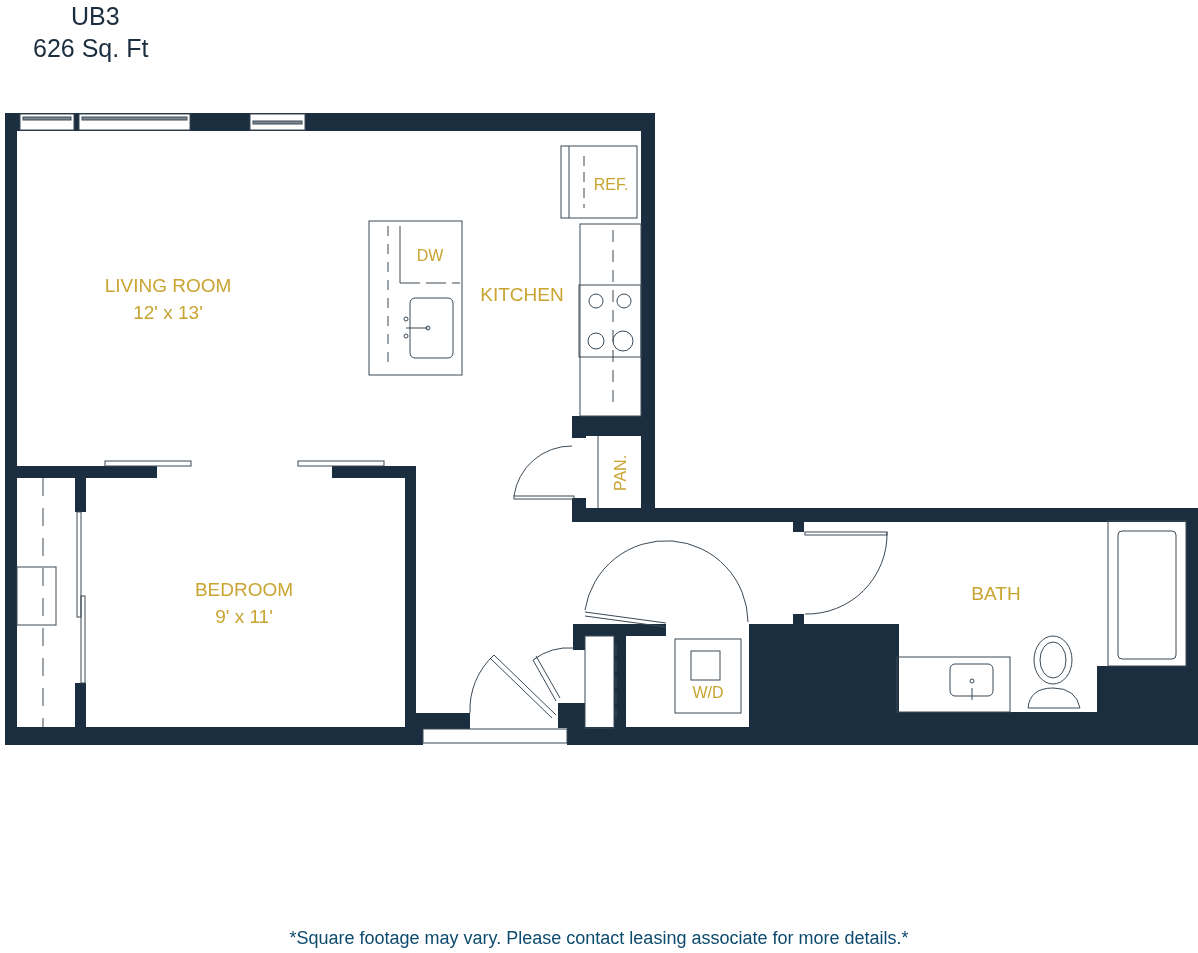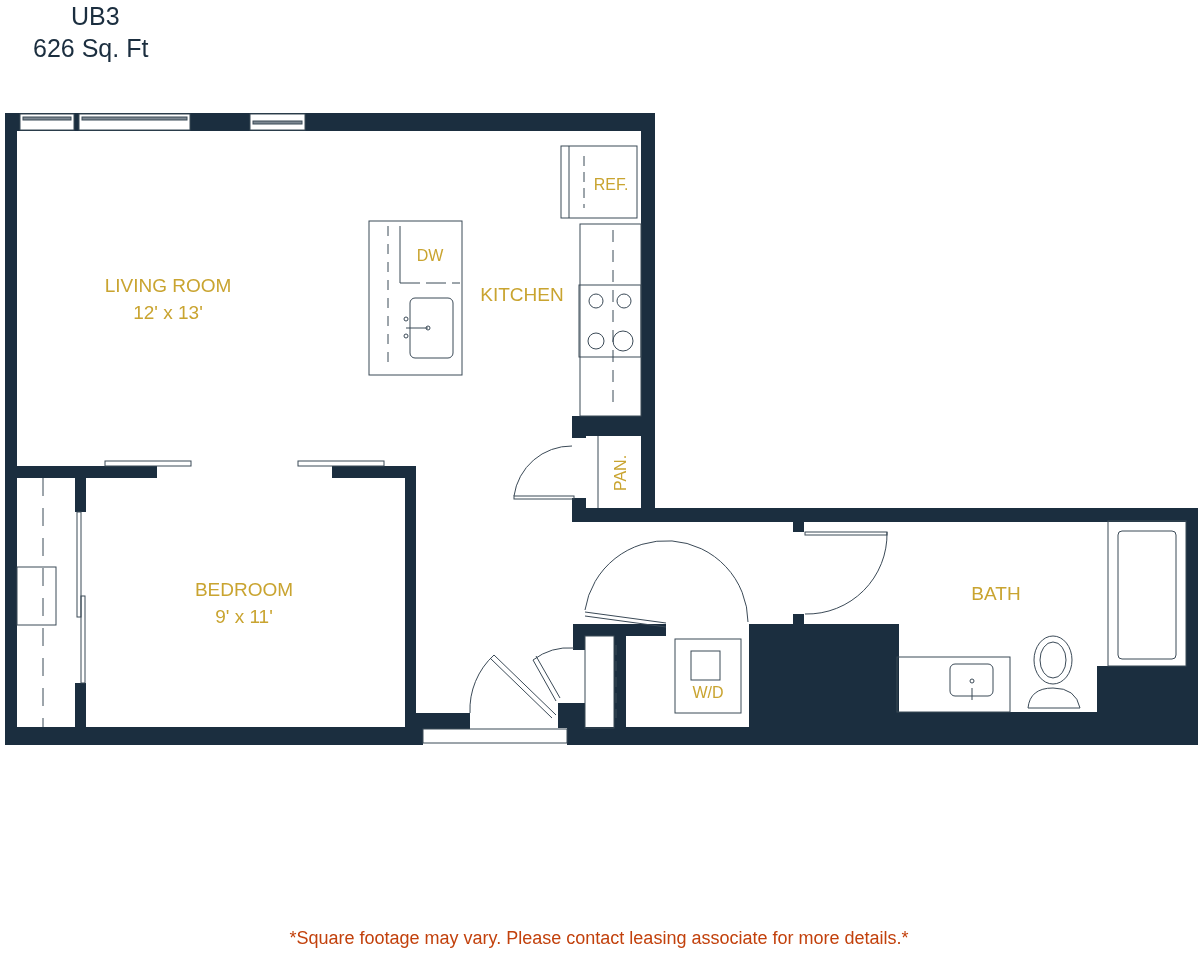--- a/index.html
+++ b/index.html
@@ -3,21 +3,21 @@
 <meta charset="utf-8">
 <style>
   html,body{margin:0;padding:0;background:#fff;}
   body{width:1198px;height:953px;position:relative;overflow:hidden;font-family:"Liberation Sans",sans-serif;}
   .title{position:absolute;left:0;top:0;color:#1b2e3f;font-size:25px;line-height:32px;padding-left:33px;}
   .title .unit{display:block;text-align:left;padding-left:38px;}
   .title .sqft{display:block;}
   svg.plan{position:absolute;left:0;top:0;}
   .lbl{font-family:"Liberation Sans",sans-serif;fill:#c9a430;font-size:19px;text-anchor:middle;}
   .lbl-sm{font-size:16px;}
-  .footer{position:absolute;left:0;width:1198px;top:928px;text-align:center;color:#c2410c;font-size:18px;}
+  .footer{position:absolute;left:0;width:1198px;top:928px;text-align:center;color:#0c4a6e;font-size:18px;}
 </style>
 </head>
 <body>
 
 <div class="title">
   <span class="unit">UB3</span>
   <span class="sqft">626 Sq. Ft</span>
 </div>
 
 <svg class="plan" width="1198" height="953" viewBox="0 0 1198 953">

